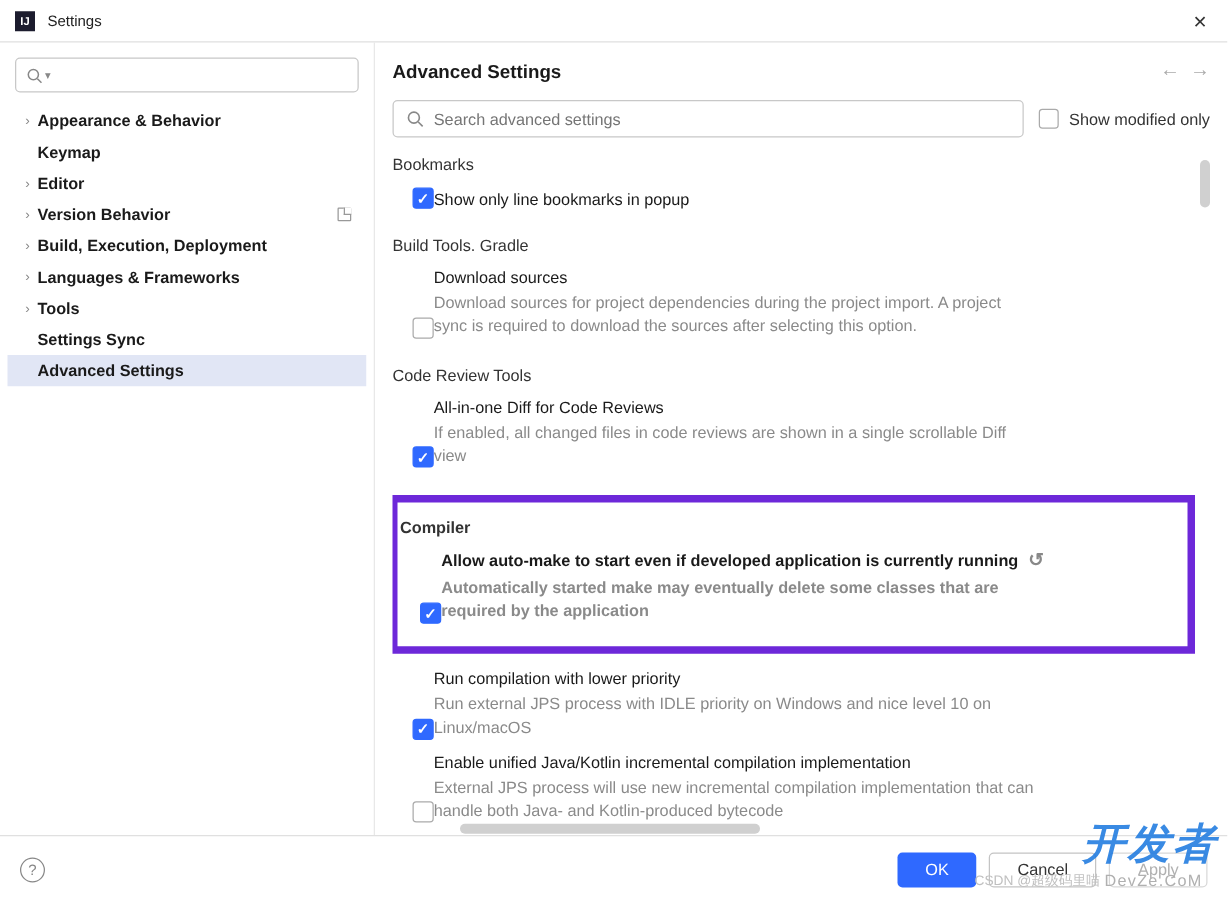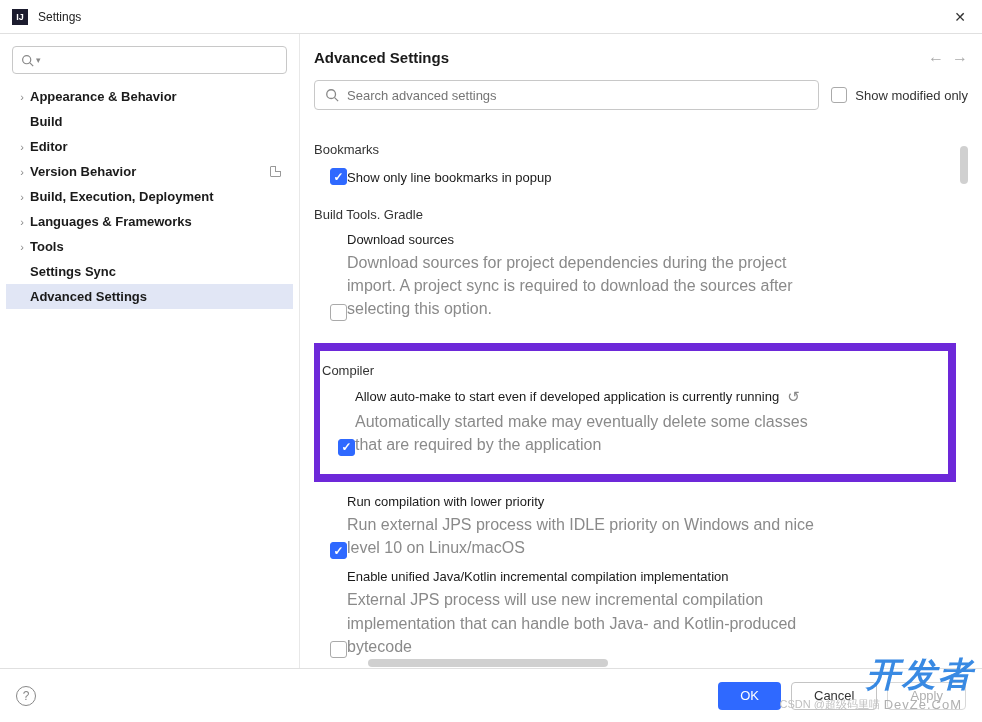--- a/index.html
+++ b/index.html
@@ -29,41 +29,41 @@
 .tree-item .badge { margin-left: auto; margin-right: 12px; background: #c8c8c8; color: #fff; border-radius: 50%; width: 16px; height: 16px; font-size: 10px; display: flex; align-items: center; justify-content: center; }
 .tree-item .proj-icon { margin-left: auto; margin-right: 12px; width: 11px; height: 11px; border: 1px solid #999; border-radius: 1px; position: relative; }
 .tree-item .proj-icon::after { content: ""; position: absolute; top: -1px; right: -1px; width: 5px; height: 5px; background: #fff; border-left: 1px solid #999; border-bottom: 1px solid #999; }
 
 
 .content { flex: 1; display: flex; flex-direction: column; padding: 14px 14px 0 14px; position: relative; }
 .content-header { display: flex; align-items: center; margin-bottom: 14px; }
 .content-header h2 { font-size: 15px; font-weight: 600; }
 .content-header .nav-arrows { margin-left: auto; color: #aaa; font-size: 16px; display: flex; gap: 8px; }
 
-.content-toolbar { display: flex; align-items: center; gap: 12px; margin-bottom: 32px; }
+.content-toolbar { display: flex; align-items: center; gap: 12px; margin-bottom: 14px; }
 .content-search { flex: 1; display: flex; align-items: center; border: 1px solid #c8c8c8; border-radius: 4px; height: 30px; padding: 0 10px; }
 .content-search svg { width: 14px; height: 14px; stroke: #888; }
 .content-search input { border: none; outline: none; flex: 1; margin-left: 8px; font-size: 13px; background: transparent; color: #888; }
 .modified-only { display: flex; align-items: flex-end; gap: 8px; font-size: 13px; color: #333; }
 .modified-only .cb { width: 16px; height: 16px; border: 1px solid #aaa; border-radius: 3px; }
 
 .scroll-area { flex: 1; overflow: hidden; position: relative; padding-right: 12px; }
 .section { margin-bottom: 22px; }
 .section-title { font-size: 13px; color: #333; margin-bottom: 10px; }
 .option-row { display: flex; align-items: flex-end; gap: 0; padding-left: 16px; margin-bottom: 4px; }
 .option-row.mt { margin-top: 10px; }
 .checkbox { width: 17px; height: 17px; border: 1px solid #aaa; border-radius: 3px; flex-shrink: 0; display: flex; align-items: center; justify-content: center; margin-top: 1px; }
 .checkbox.checked { background: #2f69ff; border-color: #2f69ff; }
 .checkbox.checked::after { content: "✓"; color: #fff; font-size: 12px; font-weight: bold; line-height: 1; }
 .option-text { flex: 1; }
 .option-label { font-size: 13px; color: #1a1a1a; display: flex; align-items: center; gap: 8px; }
-.option-desc { font-size: 16px; color: #8a8a8a; margin-top: 4px; line-height: 1.45; max-width: 480px; }
+.option-desc { font-size: 13px; color: #8a8a8a; margin-top: 4px; line-height: 1.45; max-width: 480px; }
 .reset-icon { color: #888; font-size: 15px; }
 
-.highlight-box { border: 8px solid #6d28d9; padding: 12px 8px 14px 0; margin-left: -2px; margin-bottom: 12px; }
+.highlight-box { border: 6px solid #6d28d9; padding: 12px 8px 14px 0; margin-left: -2px; margin-bottom: 12px; font-weight: bold; }
 .highlight-box .section-title { margin-left: 2px; }
 .highlight-box .option-row { padding-left: 18px; }
 
 .vscroll-indicator { position: absolute; top: 4px; right: 0; width: 8px; height: 38px; background: #d0d0d0; border-radius: 4px; }
 .hscroll { position: absolute; bottom: 0; left: 14px; right: 30px; height: 10px; display: flex; align-items: center; }
 .hscroll .thumb { width: 240px; height: 8px; background: #d0d0d0; border-radius: 4px; margin-left: 40px; }
 
 
 .footer { height: 54px; border-top: 1px solid #e0e0e0; display: flex; align-items: center; padding: 0 16px; gap: 10px; }
 .footer .help { width: 20px; height: 20px; border: 1.2px solid #888; border-radius: 50%; display: flex; align-items: center; justify-content: center; color: #888; font-size: 12px; cursor: pointer; }
@@ -97,21 +97,21 @@
         </svg>
       <span class="caret">▾</span>
       <input type="text" style="">
     </div>
 
     <div class="tree-item">
       <span class="chev">›</span>
       <span class="label">Appearance &amp; Behavior</span>
     </div>
     <div class="tree-item child">
-      <span class="label">Build</span>
+      <span class="label">Keymap</span>
     </div>
     <div class="tree-item">
       <span class="chev">›</span>
       <span class="label">Editor</span>
     </div>
     <div class="tree-item">
       <span class="chev">›</span>
       <span class="label">Version Behavior</span>
       <span class="proj-icon"></span>
     </div>
@@ -175,20 +175,30 @@
         <div class="section-title">Build Tools. Gradle</div>
         <div class="option-row">
           <span class="checkbox"></span>
           <div class="option-text">
             <div class="option-label">Download sources</div>
             <div class="option-desc">Download sources for project dependencies during the project import. A project sync is required to download the sources after selecting this option.</div>
           </div>
         </div>
       </div>
 
+      <div class="section">
+        <div class="section-title">Code Review Tools</div>
+        <div class="option-row">
+          <span class="checkbox checked"></span>
+          <div class="option-text">
+            <div class="option-label">All-in-one Diff for Code Reviews</div>
+            <div class="option-desc">If enabled, all changed files in code reviews are shown in a single scrollable Diff view</div>
+          </div>
+        </div>
+      </div>
 
       <div class="highlight-box">
         <div class="section-title">Compiler</div>
         <div class="option-row">
           <span class="checkbox checked"></span>
           <div class="option-text">
             <div class="option-label">
               <span>Allow auto-make to start even if developed application is currently running</span>
               <span class="reset-icon">↺</span>
             </div>

